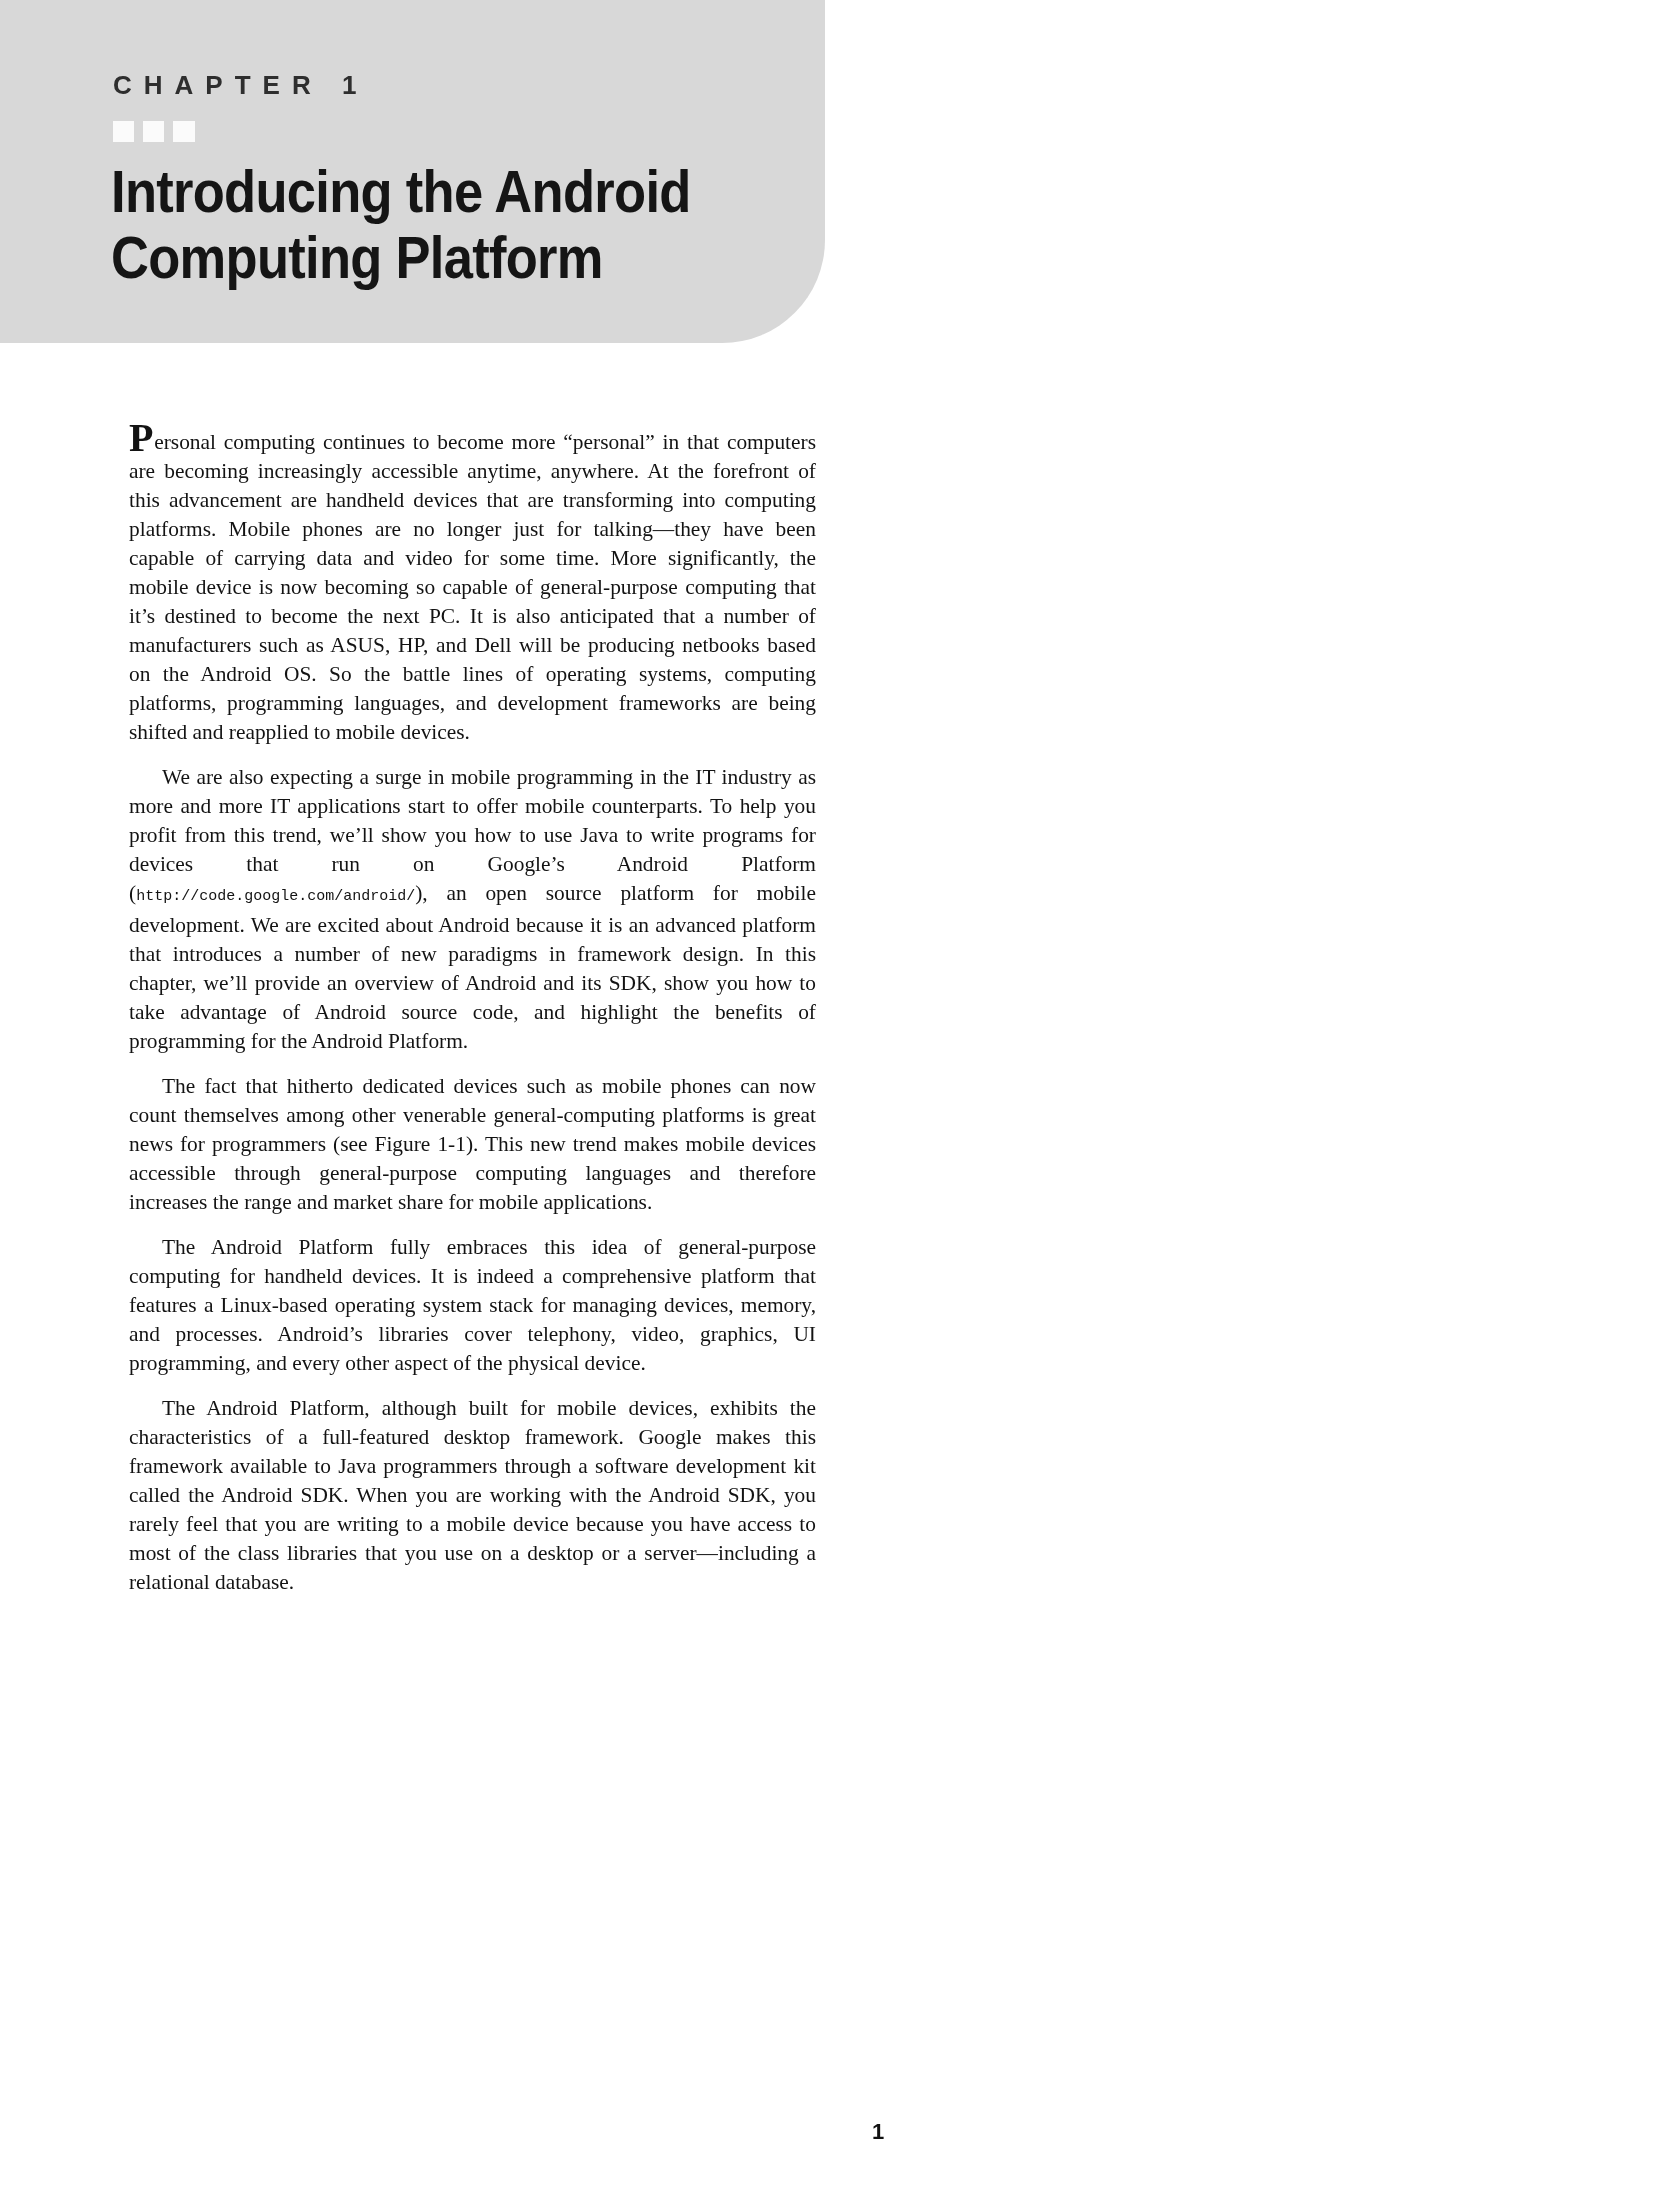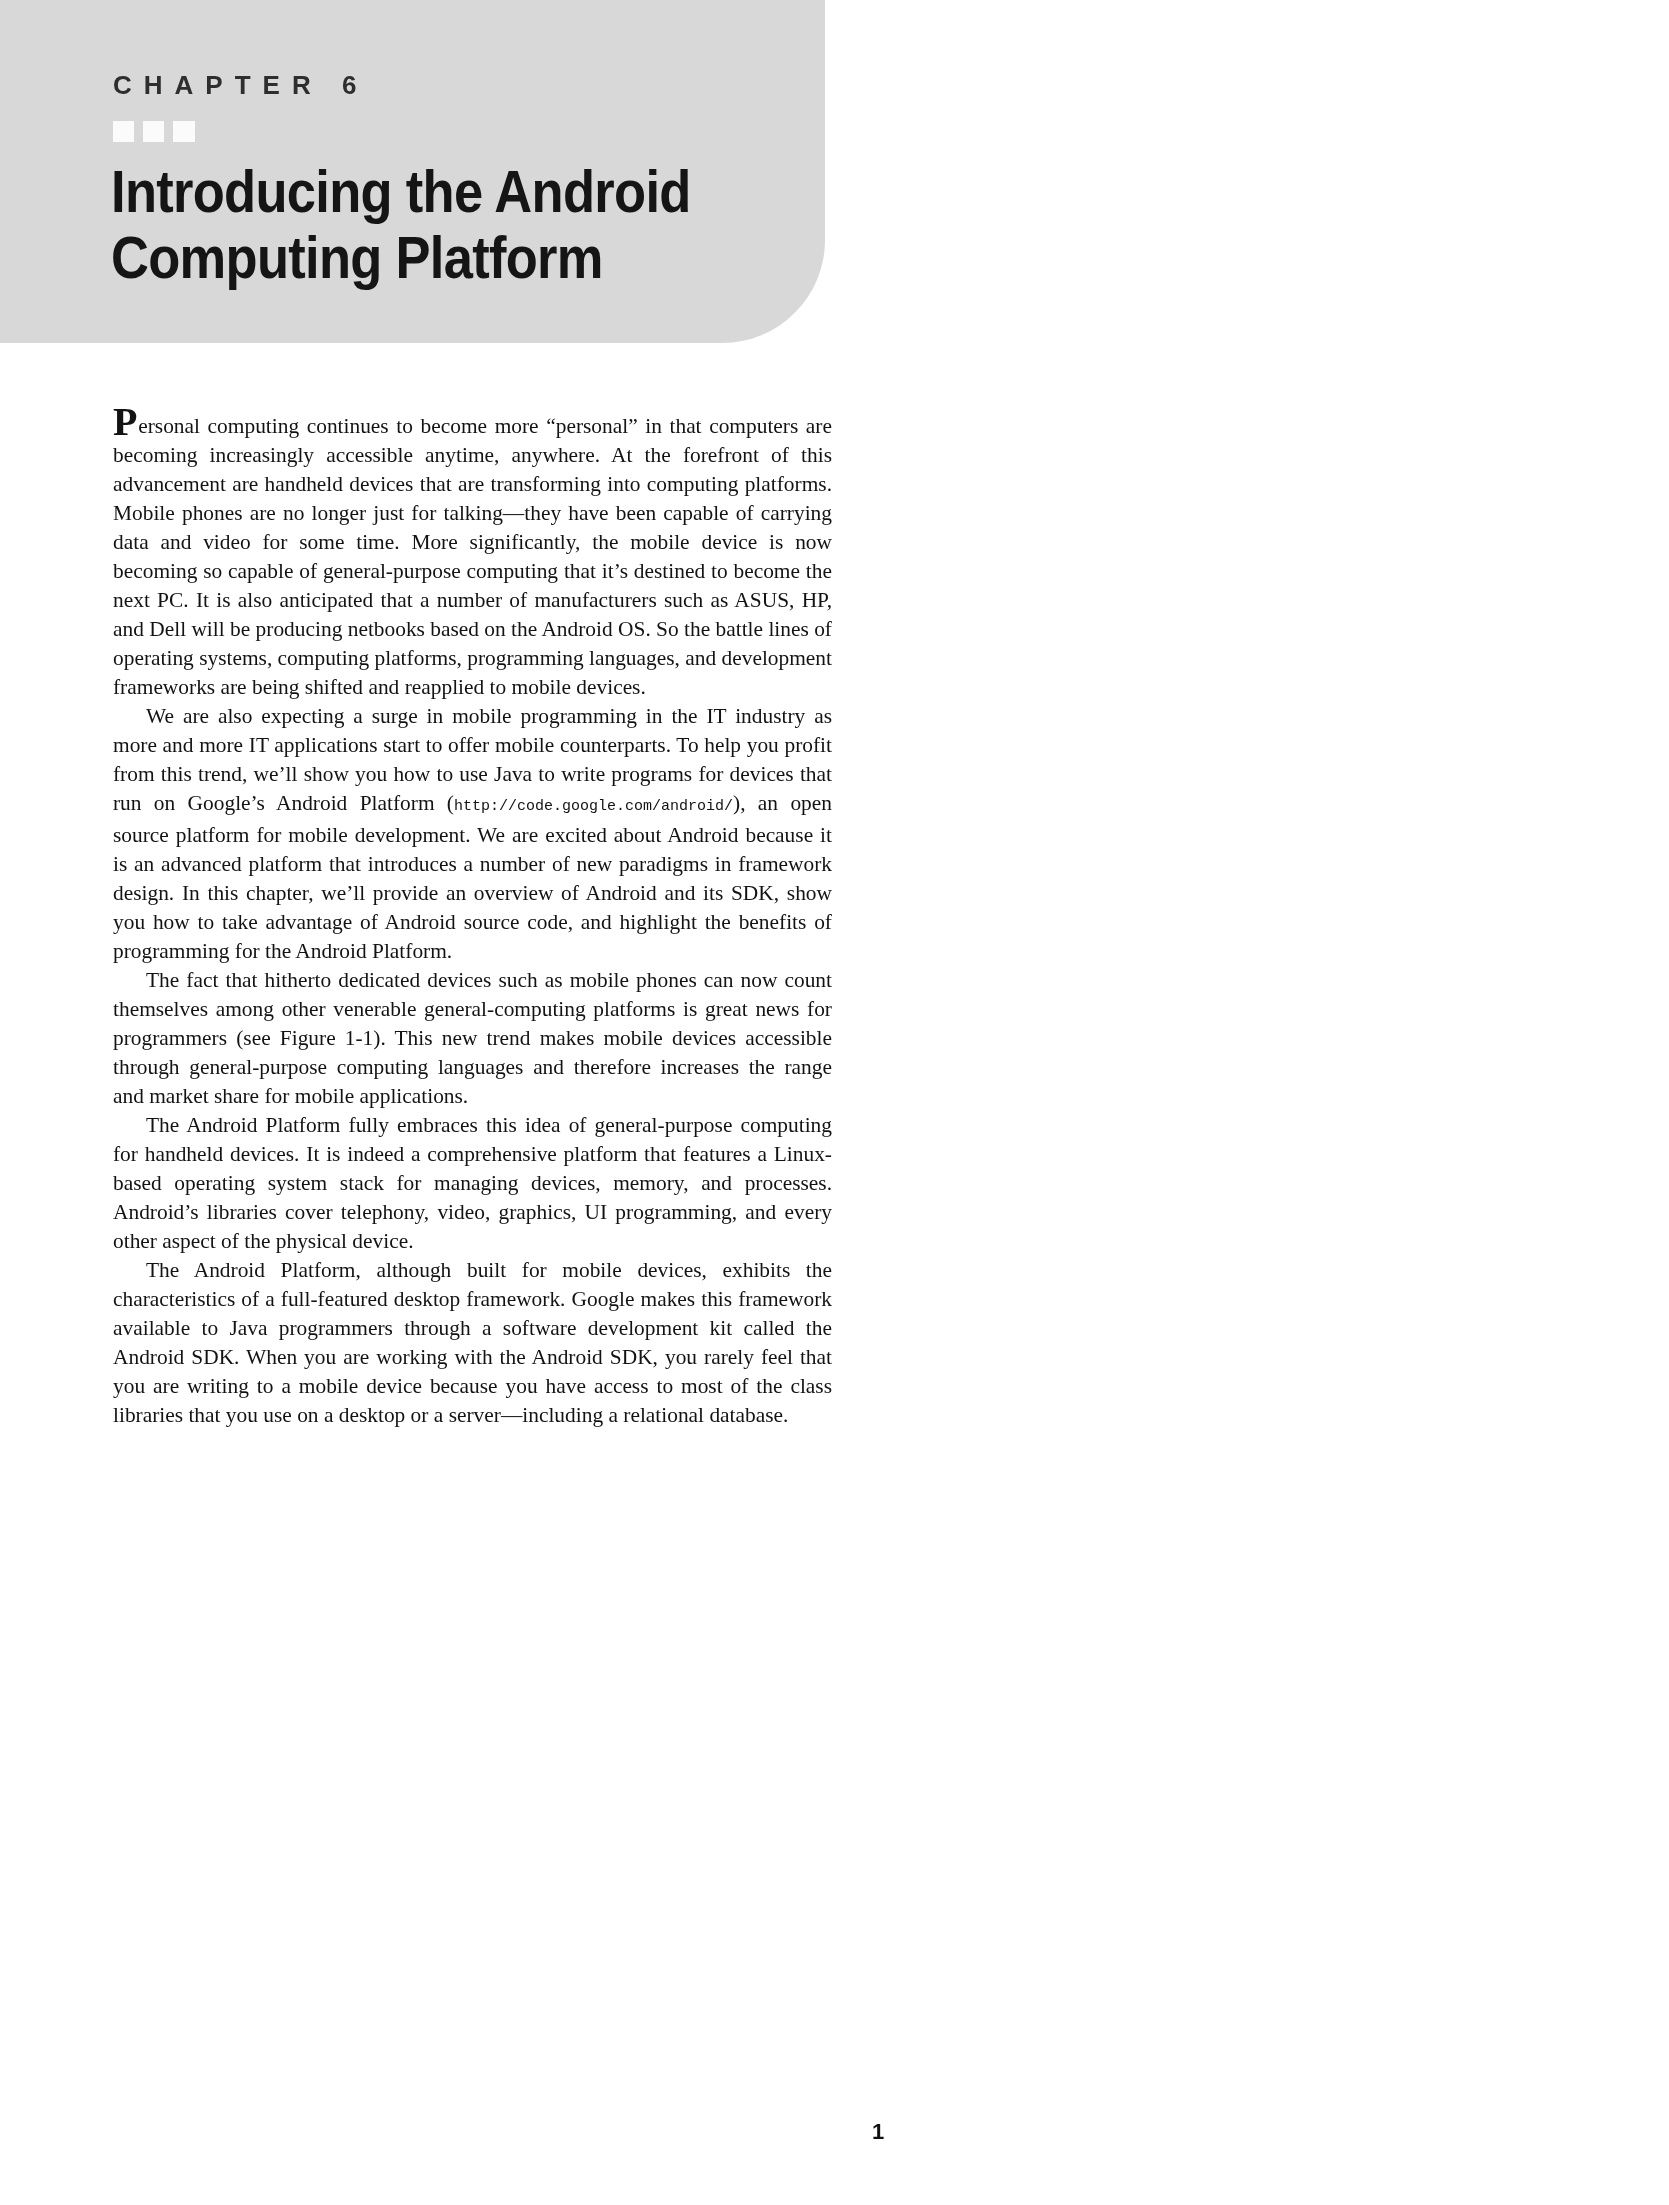--- a/index.html
+++ b/index.html
@@ -72,21 +72,21 @@
     left: 113px;
     top: 412px;
     width: 719px;
     font-family: "Liberation Serif", serif;
     font-size: 21.4px;
     line-height: 29px;
     color: #131313;
     text-align: justify;
   }
   .body-text p {
-    margin: 0;
+    margin: 16px;
     padding: 0;
   }
   .body-text p.indent {
     text-indent: 33px;
   }
   .dropcap {
     font-size: 40px;
     font-weight: bold;
     line-height: 0;
     letter-spacing: 0.8px;
@@ -107,21 +107,21 @@
     font-size: 22px;
     color: #111111;
   }
 </style>
 </head>
 <body>
 
 <div class="page">
 
   <header class="chapter-banner">
-    <div class="chapter-label">CHAPTER 6</div>
+    <div class="chapter-label">CHAPTER 1</div>
 
     <div class="ornament-squares">
       <span class="sq"></span>
       <span class="sq"></span>
       <span class="sq"></span>
     </div>
 
     <h1 class="chapter-title">
       <span>Introducing the Android</span><br>
       <span>Computing Platform</span>

